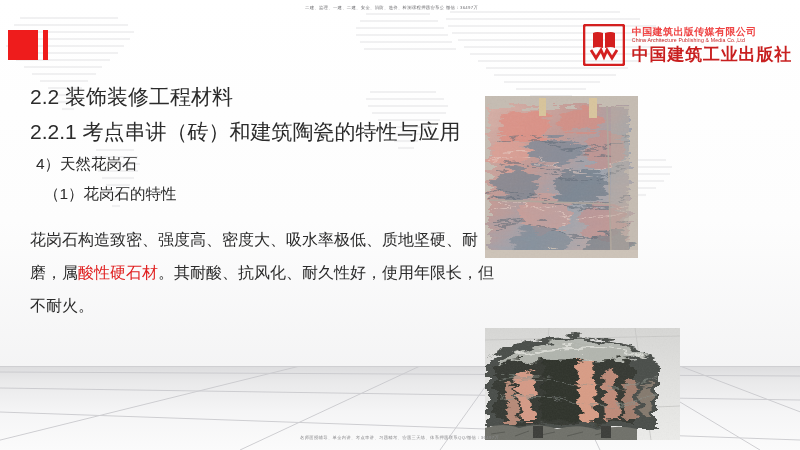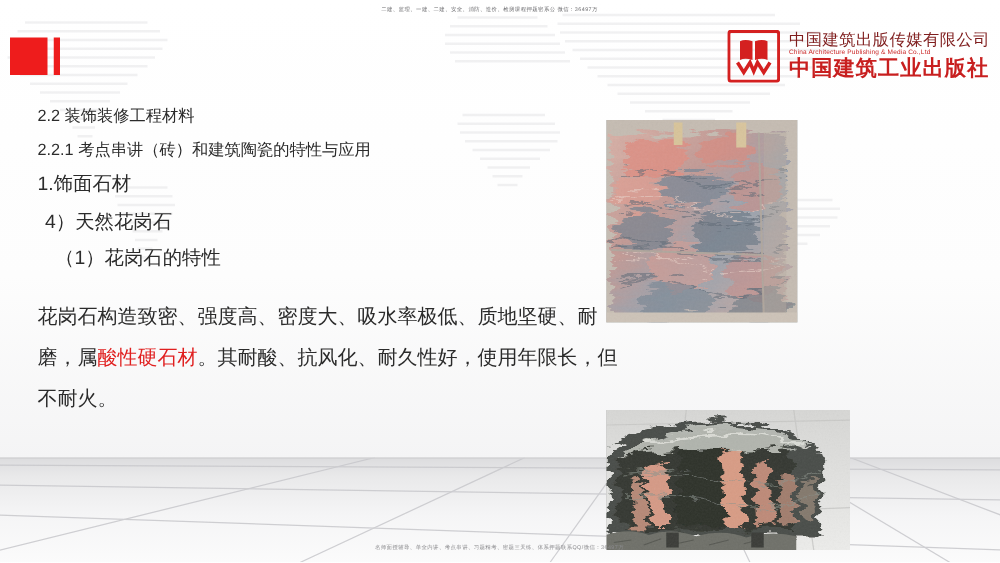--- a/index.html
+++ b/index.html
@@ -69,23 +69,23 @@
     align-items: center;
     gap: 7px;
   }
   .logo-mark {
     width: 42px; height: 42px;
     position: relative;
     flex: 0 0 auto;
   }
   .logo-text { line-height: 1.05; }
   .logo-cn1 {
-    font-size: 13px;
-    font-weight: normal;
-    color: #7f1d1d;
+    font-size: 10px;
+    font-weight: bold;
+    color: #ef4444;
     letter-spacing: .4px;
     white-space: nowrap;
   }
   .logo-en {
     font-size: 5.2px;
     color: #c81f1f;
     letter-spacing: .15px;
     white-space: nowrap;
     margin-top: 1px;
   }
@@ -117,21 +117,21 @@
     left: 30px; top: 86px;
     width: 460px;
     color: #2b2b2b;
   }
   .line {
     font-size: 15.5px;
     line-height: 1;
     margin-bottom: 14px;
     white-space: nowrap;
   }
-  .line.h1 { font-size: 13px; }
+  .line.h1 { font-size: 21px; }
   .line.indent1 { padding-left: 6px; }
   .line.indent2 { padding-left: 14px; }
   .para {
     font-size: 16px;
     line-height: 33px;
     margin-top: 22px;
     width: 470px;
   }
   .hl { color: #e02020; }
 
@@ -263,21 +263,20 @@
       <div class="logo-en">China Architecture Publishing &amp; Media Co.,Ltd</div>
       <div class="logo-cn2">中国建筑工业出版社</div>
     </div>
   </div>
 
   <div class="content">
     <div class="line h1">2.2 装饰装修工程材料</div>
 
     <div class="line h1">2.2.1 考点串讲（砖）和建筑陶瓷的特性与应用</div>
 
-    <div class="line">1.饰面石材</div>
 
     <div class="line indent1">4）天然花岗石</div>
 
     <div class="line indent2">（1）花岗石的特性</div>
 
     <div class="para"><span>花岗石构造致密、强度高、密度大、吸水率极低、质地坚硬、耐磨，属</span><span class="hl">酸性硬石材</span><span>。其耐酸、抗风化、耐久性好，使用年限长，但不耐火。</span></div>
   </div>
 
   <div class="photo photo-top">
     <svg viewBox="0 0 153 162" preserveAspectRatio="none">

